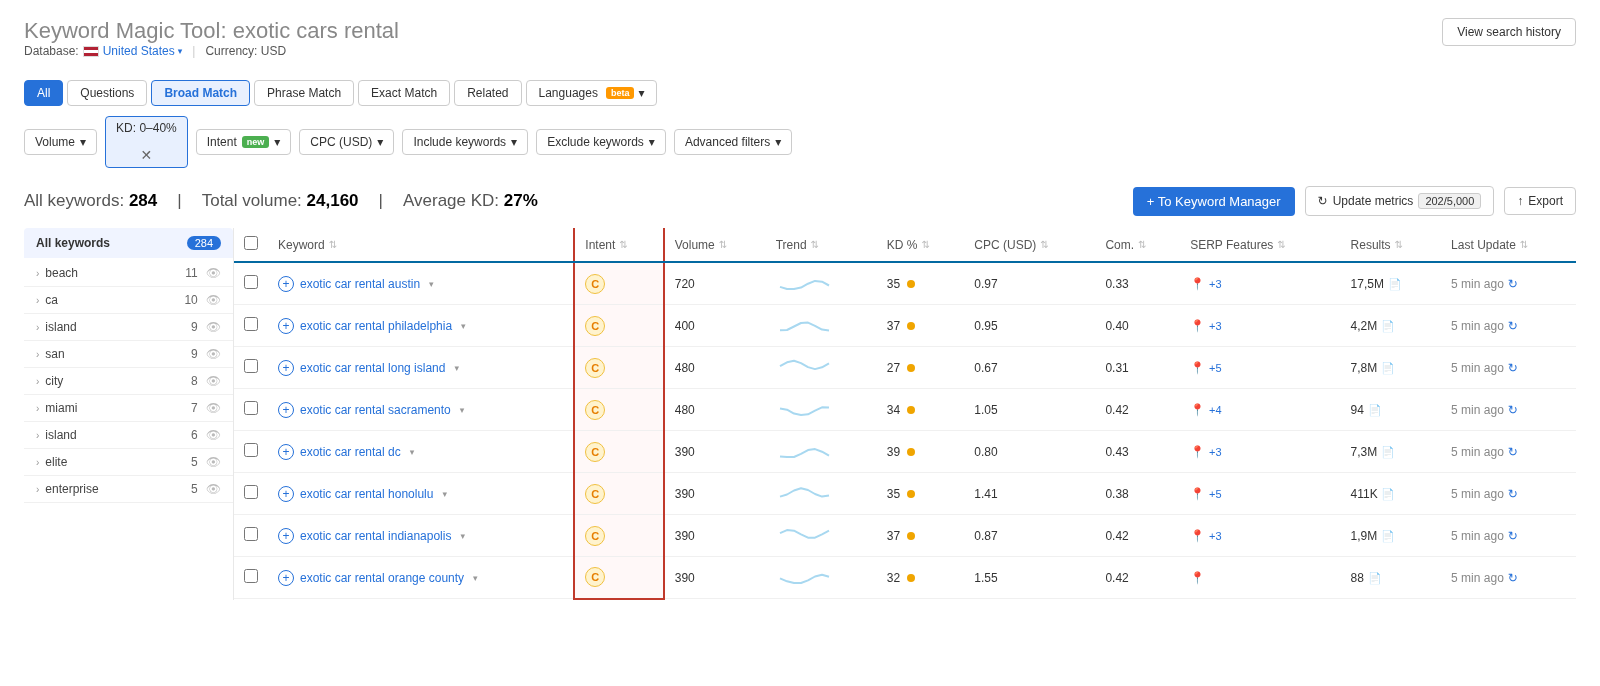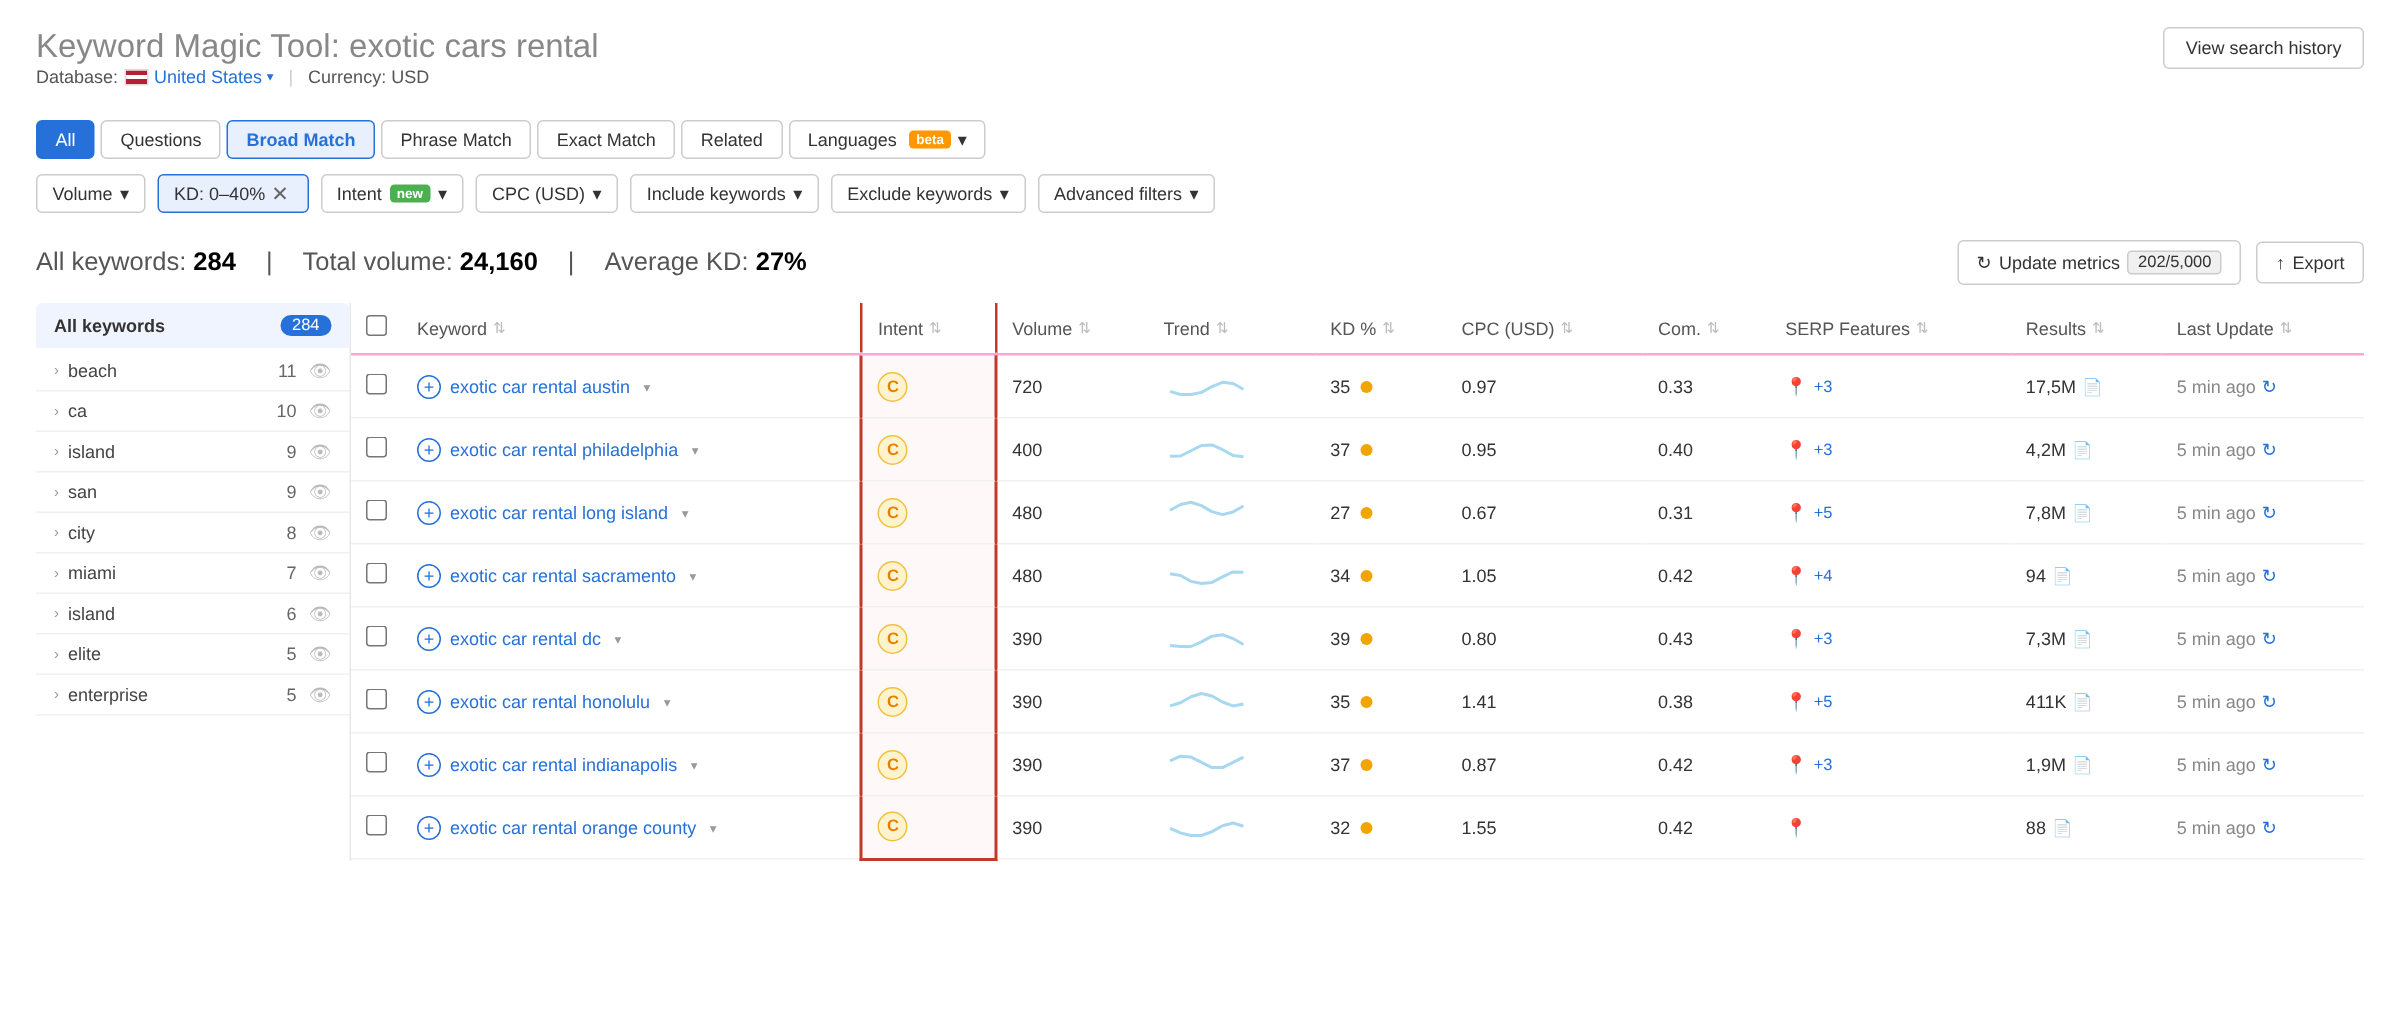--- a/index.html
+++ b/index.html
@@ -22,21 +22,21 @@
     .filter-tabs { display: flex; gap: 4px; margin-bottom: 10px; align-items: center; flex-wrap: wrap; }
     .tab-btn { padding: 5px 12px; border: 1px solid #ccc; border-radius: 4px; background: #fff; cursor: pointer; font-size: 12px; color: #333; white-space: nowrap; }
     .tab-btn.active { background: #2671d9; color: #fff; border-color: #2671d9; }
     .tab-btn.outlined-active { background: #e8f0fe; border-color: #2671d9; color: #2671d9; font-weight: 600; }
     .beta-badge { background: #ff9800; color: #fff; font-size: 9px; padding: 1px 5px; border-radius: 3px; margin-left: 4px; font-weight: 600; }
     .lang-btn { display: flex; align-items: center; gap: 4px; }
     
     
     .filter-row { display: flex; gap: 8px; align-items: center; flex-wrap: wrap; margin-bottom: 18px; }
     .filter-pill { padding: 5px 10px; border: 1px solid #ccc; border-radius: 4px; background: #fff; cursor: pointer; font-size: 12px; color: #333; display: flex; align-items: center; gap: 5px; white-space: nowrap; }
-    .kd-pill { display: flex; align-items: center; gap: 2px; padding: 4px 10px; border: 1px solid #2671d9; border-radius: 4px; background: #e8f0fe; font-size: 12px; }
+    .kd-pill { display: flex; align-items: center; gap: 12px; padding: 4px 10px; border: 1px solid #2671d9; border-radius: 4px; background: #e8f0fe; font-size: 12px; flex-direction: column; }
     .kd-remove { background: none; border: none; cursor: pointer; color: #666; font-size: 14px; padding: 0 2px; }
     .new-badge { background: #4caf50; color: #fff; font-size: 9px; padding: 1px 5px; border-radius: 3px; font-weight: 600; }
     
     
     .stats-row { display: flex; align-items: center; justify-content: space-between; margin-bottom: 12px; }
     .stats-left { display: flex; gap: 20px; font-size: 17px; color: #555; }
     .stats-left strong { color: #000; }
     .stats-right { display: flex; gap: 10px; align-items: center; }
     .btn-primary { background: #2671d9; color: #fff; border: none; padding: 7px 14px; border-radius: 4px; cursor: pointer; font-size: 13px; font-weight: 500; display: flex; align-items: center; gap: 5px; }
     .btn-secondary { background: #fff; border: 1px solid #ccc; color: #333; padding: 6px 12px; border-radius: 4px; cursor: pointer; font-size: 12px; display: flex; align-items: center; gap: 5px; white-space: nowrap; }
@@ -59,21 +59,21 @@
     .sidebar-item-left { display: flex; align-items: center; gap: 6px; }
     .sidebar-chevron { font-size: 10px; color: #999; }
     .sidebar-label { font-size: 12px; color: #444; }
     .sidebar-right { display: flex; align-items: center; gap: 8px; }
     .sidebar-num { font-size: 12px; color: #666; }
     .eye-icon { font-size: 12px; color: #bbb; }
     
     
     .table-area { flex: 1; overflow-x: auto; }
     .kw-table { width: 100%; border-collapse: collapse; font-size: 12px; }
-    .kw-table th { padding: 8px 10px; text-align: left; border-bottom: 2px solid #f9a8d4; color: #555; font-weight: 500; white-space: nowrap; background: #fff; position: sticky; top: 0; }
+    .kw-table th { padding: 8px 10px; text-align: left; border-bottom: 2px solid #0369a1; color: #555; font-weight: 500; white-space: nowrap; background: #fff; position: sticky; top: 0; }
     .kw-table td { padding: 8px 10px; border-bottom: 1px solid #f0f0f0; vertical-align: middle; }
     .th-inner { display: flex; align-items: center; gap: 4px; cursor: pointer; }
     .sort-icon { color: #bbb; font-size: 10px; }
     
     
     .kw-cell { display: flex; align-items: center; gap: 6px; }
     .add-btn { width: 16px; height: 16px; border: 1px solid #2671d9; border-radius: 50%; background: none; cursor: pointer; color: #2671d9; display: flex; align-items: center; justify-content: center; font-size: 12px; flex-shrink: 0; }
     .kw-link { color: #2671d9; text-decoration: none; font-size: 12px; }
     .kw-arrow { font-size: 9px; color: #999; margin-left: 3px; }
     
@@ -179,20 +179,21 @@
       <span>|</span>
       <span>
         <span>Total volume:</span> <strong>24,160</strong>
       </span>
       <span>|</span>
       <span>
         <span>Average KD:</span> <strong>27%</strong>
       </span>
     </div>
     <div class="stats-right">
+      <button class="btn-primary">+ To Keyword Manager</button>
       <button class="btn-secondary">
         <span>↻</span>
         <span>Update metrics</span>
         <span class="count-badge">202/5,000</span>
       </button>
       <button class="btn-secondary">
         <span>↑</span>
         <span>Export</span>
       </button>
     </div>

